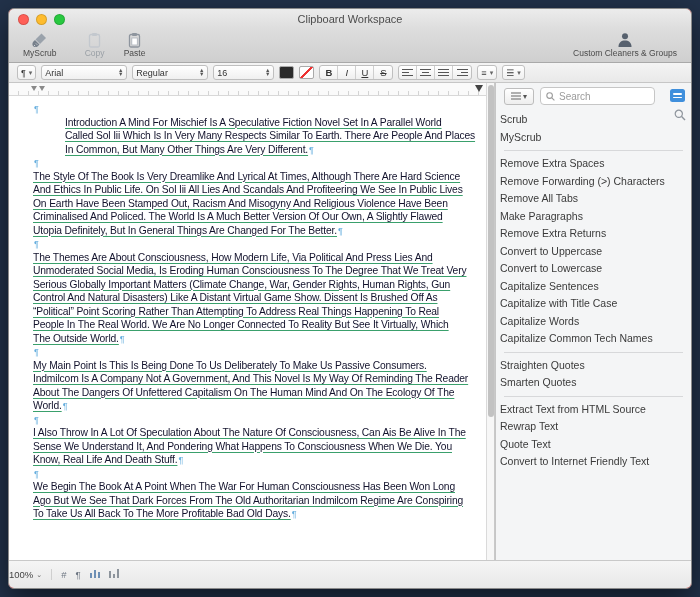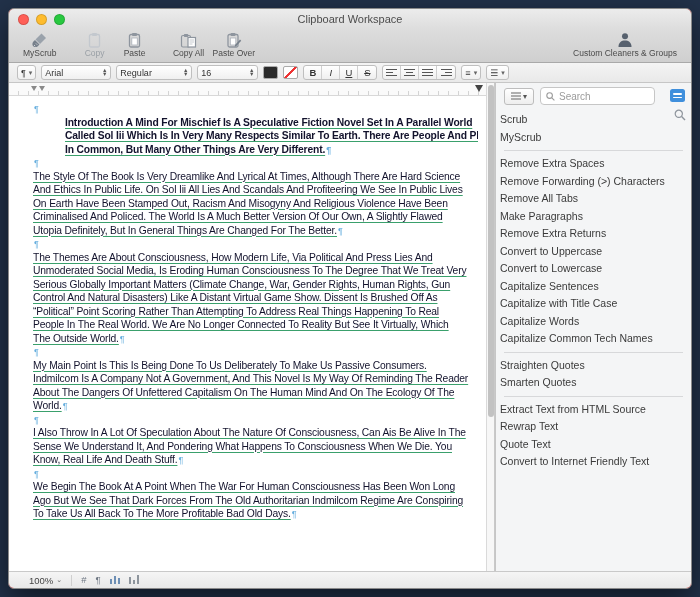--- a/index.html
+++ b/index.html
@@ -48,21 +48,21 @@
   .ruler { height:13px; background:#fafafa; border-bottom:1px solid #d8d8d8; position:relative;
            background-image:repeating-linear-gradient(to right, transparent 0 9px, #d4d4d4 9px 10px);
            background-size:100% 5px; background-position:0 8px; background-repeat:no-repeat; }
   .marker { position:absolute; width:0; height:0; }
   .marker.left1 { left:22px; top:3px; border-left:3.5px solid transparent; border-right:3.5px solid transparent; border-top:5px solid #8a8a8a; }
   .marker.left2 { left:30px; top:3px; border-left:3.5px solid transparent; border-right:3.5px solid transparent; border-top:5px solid #8a8a8a; }
   .marker.right { left:466px; top:2px; border-left:4px solid transparent; border-right:4px solid transparent; border-top:7px solid #444; }
   .editor { flex:1; background:#fff; padding:6px 8px 0 24px; overflow:hidden; cursor:text; }
   .line { height:13.5px; line-height:13.5px; white-space:pre; font-size:10.3px; letter-spacing:-0.15px;
           color:#12122c; overflow:hidden; }
-  .line.bold { font-weight:bold;padding-left:32px; }
+  .line.bold { font-weight:normal;padding-left:32px; }
   .txt { text-decoration:underline; text-decoration-color:#3aa06c; text-decoration-thickness:1px; text-underline-offset:2px; }
   .txt.hl { background:#fdf07e; }
   .pilcrow { color:#66aede; font-size:9px; margin-left:1px; }
 
   .vscroll { width:9px; background:#f7f7f7; border-left:1px solid #dadada; border-right:1px solid #c9c9c9; position:relative; flex:0 0 auto; }
   .vthumb { position:absolute; left:1px; top:2px; width:6px; height:332px; background:#c2c2c2; border-radius:3px; }
 
   
   .sidebar { width:196px; background:#f4f5f6; flex:0 0 auto; position:relative; display:flex; flex-direction:column; }
   .side-top { height:26px; display:flex; align-items:center; padding:0 36px 0 8px; gap:6px; }
@@ -77,22 +77,22 @@
   .panel-ic { position:absolute; right:6px; top:6px; width:15px; height:13px; background:#3f8fdc; border-radius:2.5px;
               display:flex; flex-direction:column; justify-content:center; gap:2px; padding:0 3px; }
   .panel-ic i { display:block; height:1.5px; background:#fff; border-radius:1px; }
   .find-ic { position:absolute; right:5px; top:24px; }
   .side-list { flex:1; overflow:hidden; padding-top:2px; }
   .side-item { height:17.5px; line-height:17.5px; font-size:10.5px; color:#3a3a3a; padding-left:4px;
                white-space:nowrap; overflow:hidden; cursor:default; }
   .side-divider { height:1px; background:#d7d8da; margin:4px 8px 4px 8px; }
 
   
-  .statusbar { height:17px; background:linear-gradient(#f5f5f5,#e8e8e8); border-top:1px solid #c9c9c9;
-               display:flex; align-items:center; padding:0 20px; gap:9px; flex:0 0 auto; }
+  .statusbar { height:28px; background:linear-gradient(#f5f5f5,#e8e8e8); border-top:1px solid #c9c9c9;
+               display:flex; align-items:center; padding:0 0; gap:9px; flex:0 0 auto; }
   .zoom { font-size:9.5px; color:#444; display:flex; align-items:center; gap:3px; }
   .zoom .caret { font-size:7px; color:#666; }
   .sb-ic { font-size:9.5px; color:#6d7682; line-height:1; }
   .sb-sep { width:1px; height:11px; background:#cfcfcf; }
 </style>
 </head>
 <body>
 
 <div class="desktop">
   <div class="window">
@@ -131,62 +131,38 @@
           <span class="ic">
             <svg width="15" height="16" viewBox="0 0 15 16">
                 <rect x="2.5" y="2.5" width="10" height="12.5" rx="1.5" fill="none" stroke="#8e959e" stroke-width="1.3"></rect>
                 <rect x="5" y="1" width="5" height="3" rx="1" fill="#8e959e"></rect>
                 <rect x="4.8" y="6" width="5.5" height="7" fill="#fff" stroke="#aab0b8" stroke-width="0.8"></rect>
               </svg>
           </span>
           <span class="lbl">Paste</span>
         </div>
       </div>
-      <div class="tb-group">
-        <div class="tb-btn">
-          <span class="ic">
-            <svg width="17" height="16" viewBox="0 0 17 16">
-                <rect x="1.5" y="3.5" width="9" height="11.5" rx="1.5" fill="none" stroke="#8e959e" stroke-width="1.2"></rect>
-                <rect x="3.8" y="2" width="4.5" height="3" rx="1" fill="#8e959e"></rect>
-                <rect x="8" y="5.5" width="7.5" height="9.5" fill="#fff" stroke="#8e959e" stroke-width="1.2"></rect>
-                <path d="M9.5 8h4.5 M9.5 10h4.5 M9.5 12h3" stroke="#b7bcc3" stroke-width="0.8"></path>
-              </svg>
-          </span>
-          <span class="lbl">Copy All</span>
-        </div>
-        <div class="tb-btn">
-          <span class="ic">
-            <svg width="16" height="16" viewBox="0 0 16 16">
-                <rect x="2" y="2.5" width="10" height="12.5" rx="1.5" fill="none" stroke="#8e959e" stroke-width="1.3"></rect>
-                <rect x="4.5" y="1" width="5" height="3" rx="1" fill="#8e959e"></rect>
-                <rect x="4.3" y="6" width="5.5" height="7" fill="#fff" stroke="#aab0b8" stroke-width="0.8"></rect>
-                <path d="M9 13 L14 7.5 L15.2 8.7 L10.2 14.2 L8.8 14.5 Z" fill="#77808b"></path>
-              </svg>
-          </span>
-          <span class="lbl">Paste Over</span>
-        </div>
-      </div>
       <div class="tb-spacer"></div>
       <div class="tb-btn">
         <span class="ic">
           <svg width="18" height="15" viewBox="0 0 18 15">
               <circle cx="9" cy="4.2" r="3" fill="#57616e"></circle>
               <path d="M2.5 15 C2.5 10.5 5.5 8.6 9 8.6 C12.5 8.6 15.5 10.5 15.5 15 Z" fill="#57616e"></path>
             </svg>
         </span>
         <span class="lbl">Custom Cleaners &amp; Groups</span>
       </div>
     </div>
 
     <div class="formatbar">
       <div class="fmt-ctl">
         <span>¶</span>
         <span class="caret">▾</span>
       </div>
-      <div class="fmt-ctl combo" style="width:70px">
+      <div class="fmt-ctl combo" style="width:86px">
         <span>Arial</span>
         <span class="stepper">
             <span>▲</span>
             <span>▼</span>
           </span>
       </div>
       <div class="fmt-ctl combo" style="width:76px">
         <span>Regular</span>
         <span class="stepper">
             <span>▲</span>

